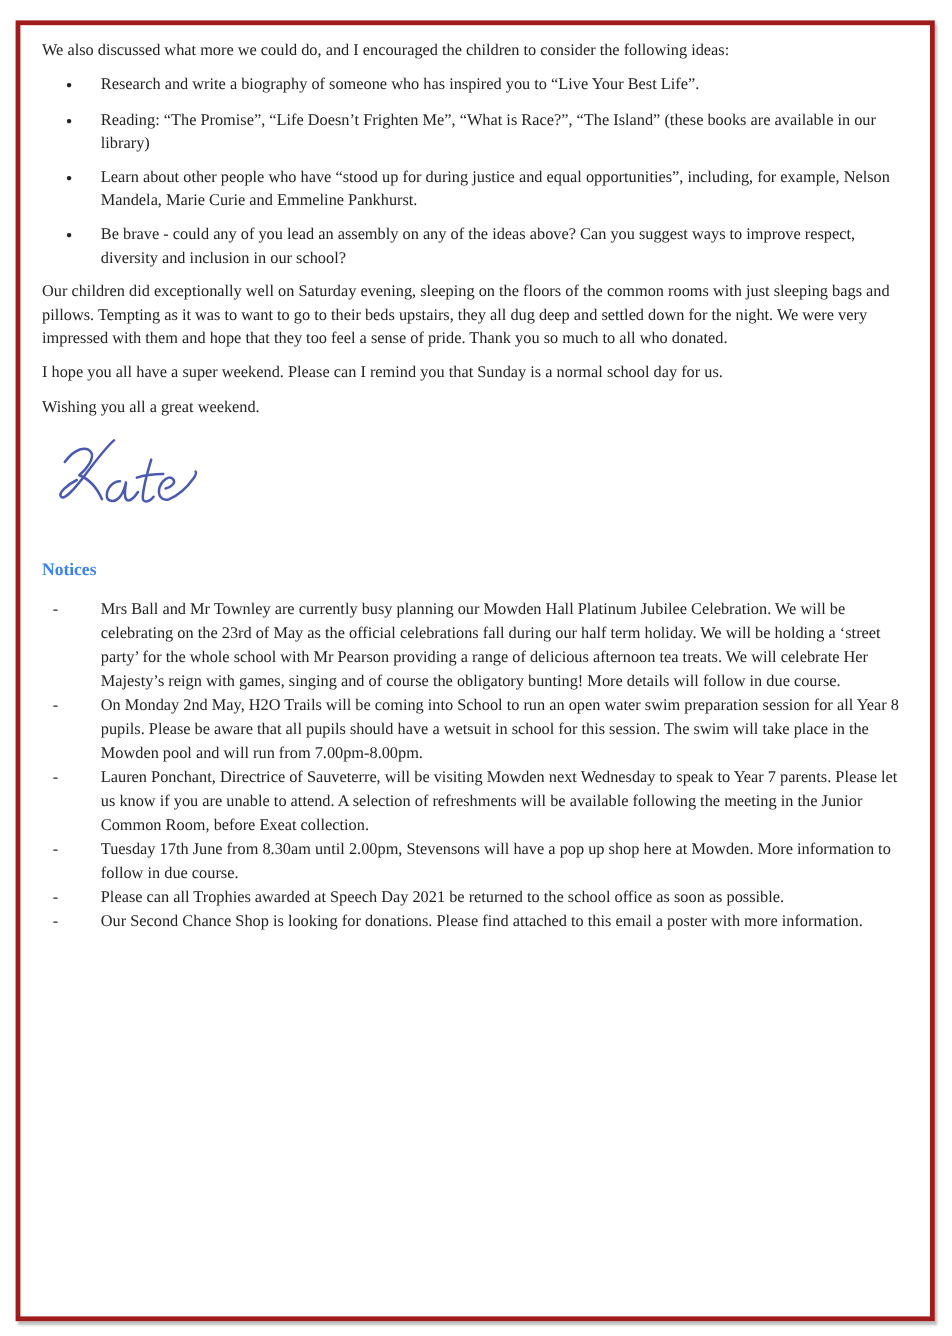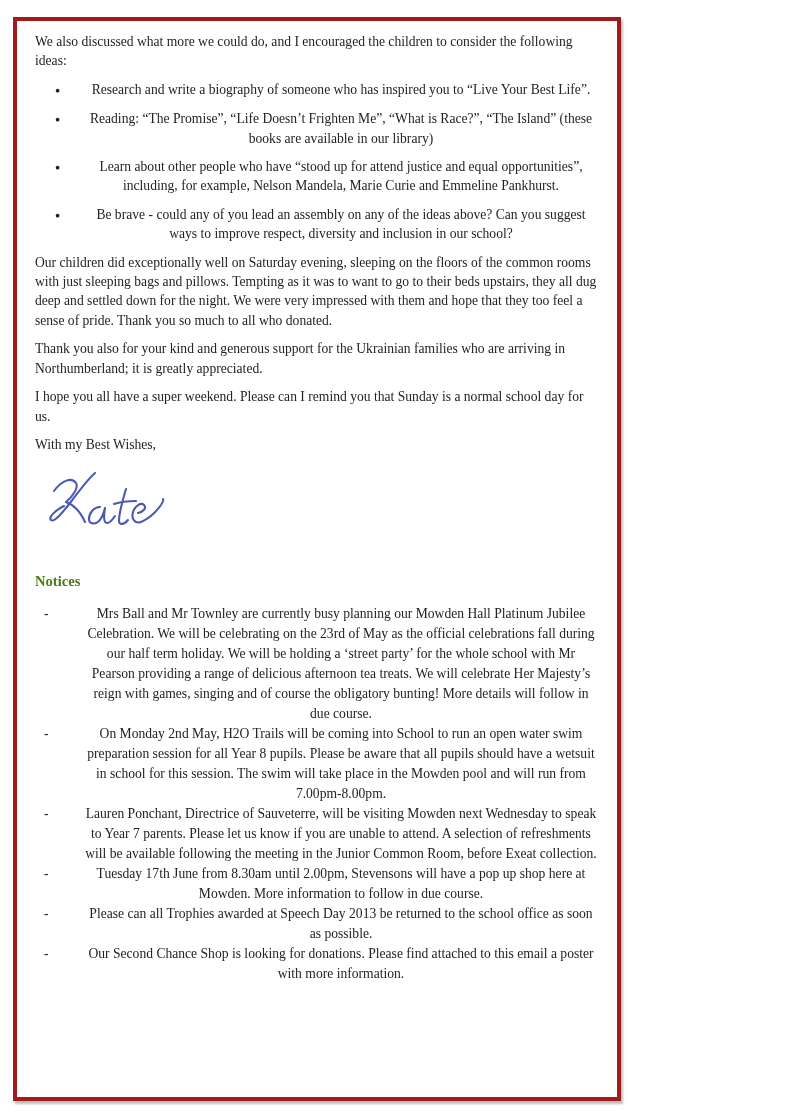--- a/index.html
+++ b/index.html
@@ -10,21 +10,21 @@
   html, body {
     margin: 0; padding: 0;
     width: 793px; height: 1113px;
     background: #ffffff;
     font-family: "Liberation Serif", serif;
     color: #232323;
   }
   .sheet {
     position: absolute;
     left: 13px; top: 17px;
-    width: 608px; height: 1084px;
+    width: 766px; height: 1084px;
     border: 4px solid var(--border-color);
     box-shadow: 2px 3px 2px rgba(110,110,110,0.45);
     background: #ffffff;
     padding: 11px 19px 0 18px;
     overflow: hidden;
   }
   .para {
     margin: 0 0 9px 0;
     font-size: 13.6px;
     line-height: 19.4px;
@@ -40,34 +40,33 @@
   }
   .bullets .marker {
     font-size: 8.5px;
     line-height: 19.4px;
     padding-top: 1px;
   }
   .li-text {
     flex: 1;
     font-size: 13.6px;
     line-height: 19.4px;
-    text-align: center;
   }
   .notices-list .li { margin-bottom: 0; }
   .notices-list .marker { flex-basis: 40px; margin-left: 9px; line-height: 20px; }
   .notices-list .li-text { line-height: 20px; }
   .sig-block {
     margin: 13px 0 0 8px;
     height: 64px;
   }
   .sig-block svg { display: block; }
   .notices-heading {
     font-size: 14.6px;
     font-weight: 700;
-    color: #4d7c0f;
+    color: #3b82f6;
     margin: 42px 0 14px 0;
   }
 </style>
 </head>
 <body>
 
 <div class="sheet">
 
   <p class="para">We also discussed what more we could do, and I encouraged the children to consider the following ideas:</p>
 
@@ -75,32 +74,31 @@
     <div class="li">
       <span class="marker">●</span>
       <span class="li-text">Research and write a biography of someone who has inspired you to “Live Your Best Life”.</span>
     </div>
     <div class="li">
       <span class="marker">●</span>
       <span class="li-text">Reading: “The Promise”, “Life Doesn’t Frighten Me”, “What is Race?”, “The Island” (these books are available in our library)</span>
     </div>
     <div class="li">
       <span class="marker">●</span>
-      <span class="li-text">Learn about other people who have “stood up for attend justice and equal opportunities”, including, for example, Nelson Mandela, Marie Curie and Emmeline Pankhurst.</span>
+      <span class="li-text">Learn about other people who have “stood up for during justice and equal opportunities”, including, for example, Nelson Mandela, Marie Curie and Emmeline Pankhurst.</span>
     </div>
     <div class="li">
       <span class="marker">●</span>
       <span class="li-text">Be brave - could any of you lead an assembly on any of the ideas above? Can you suggest ways to improve respect, diversity and inclusion in our school?</span>
     </div>
   </div>
 
   <p class="para">Our children did exceptionally well on Saturday evening, sleeping on the floors of the common rooms with just sleeping bags and pillows. Tempting as it was to want to go to their beds upstairs, they all dug deep and settled down for the night. We were very impressed with them and hope that they too feel a sense of pride. Thank you so much to all who donated.</p>
-  <p class="para">Thank you also for your kind and generous support for the Ukrainian families who are arriving in Northumberland; it is greatly appreciated.</p>
   <p class="para">I hope you all have a super weekend. Please can I remind you that Sunday is a normal school day for us.</p>
-  <p class="para">With my Best Wishes,</p>
+  <p class="para">Wishing you all a great weekend.</p>
 
   <div class="sig-block">
     <svg width="128" height="62" viewBox="0 0 128 62">
       <g fill="none" stroke-width="2.1" stroke-linecap="round" stroke-linejoin="round" stroke="#4a5ab4">
         <path d="M52 6 C46 11 36 24 27 36 C20 45 11 56 8 53 C5 50 13 43 21 39"></path>
         <path d="M11 24 C19 13 29 10 33 16 C36 21 29 30 23 35 C31 38 38 46 42 55"></path>
         <path d="M57 40 C51 40 46 46 46 52 C46 57 52 58 56 54 C60 50 61 45 62 41 C61 47 60 56 64 56 C67 56 70 52 72 49"></path>
         <path d="M83 22 C80 32 76 48 76 54 C76 58 81 58 85 53"></path>
         <path d="M71 37 C77 35 87 34 93 34"></path>
         <path d="M95 46 C100 45 104 41 101 38 C98 35 92 39 90 45 C88 52 92 57 98 55 C105 52 113 45 118 38 C120 35 121 33 120 32"></path>
@@ -122,21 +120,21 @@
     <div class="li">
       <span class="marker">-</span>
       <span class="li-text">Lauren Ponchant, Directrice of Sauveterre, will be visiting Mowden next Wednesday to speak to Year 7 parents. Please let us know if you are unable to attend. A selection of refreshments will be available following the meeting in the Junior Common Room, before Exeat collection.</span>
     </div>
     <div class="li">
       <span class="marker">-</span>
       <span class="li-text">Tuesday 17th June from 8.30am until 2.00pm, Stevensons will have a pop up shop here at Mowden. More information to follow in due course.</span>
     </div>
     <div class="li">
       <span class="marker">-</span>
-      <span class="li-text">Please can all Trophies awarded at Speech Day 2013 be returned to the school office as soon as possible.</span>
+      <span class="li-text">Please can all Trophies awarded at Speech Day 2021 be returned to the school office as soon as possible.</span>
     </div>
     <div class="li">
       <span class="marker">-</span>
       <span class="li-text">Our Second Chance Shop is looking for donations. Please find attached to this email a poster with more information.</span>
     </div>
   </div>
 
 </div>
 
 </body></html>

